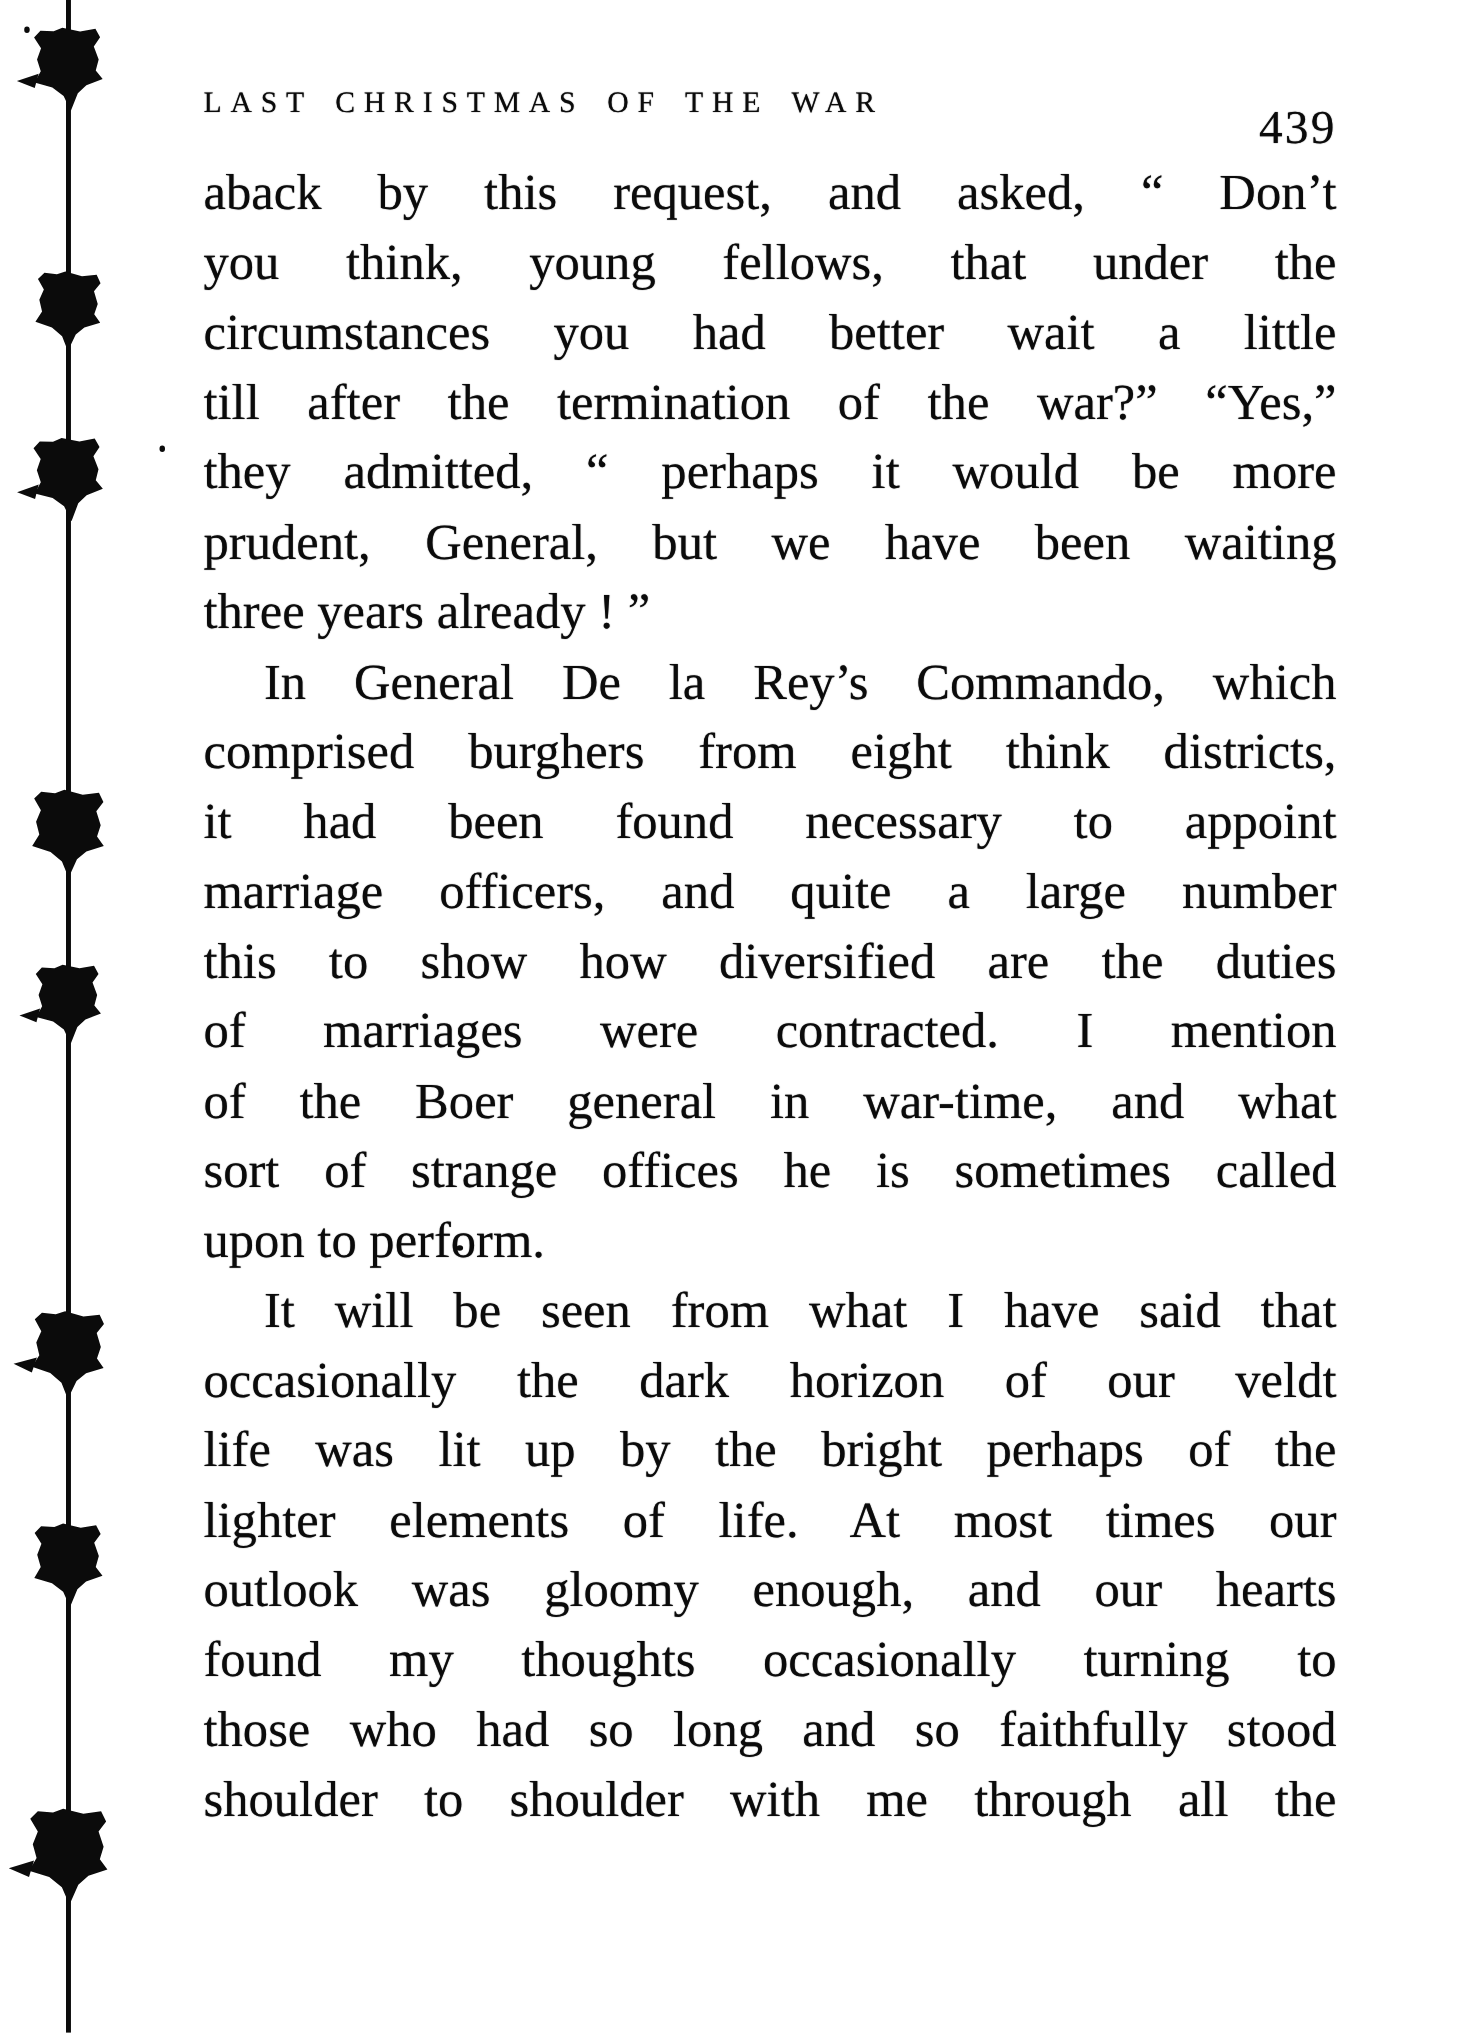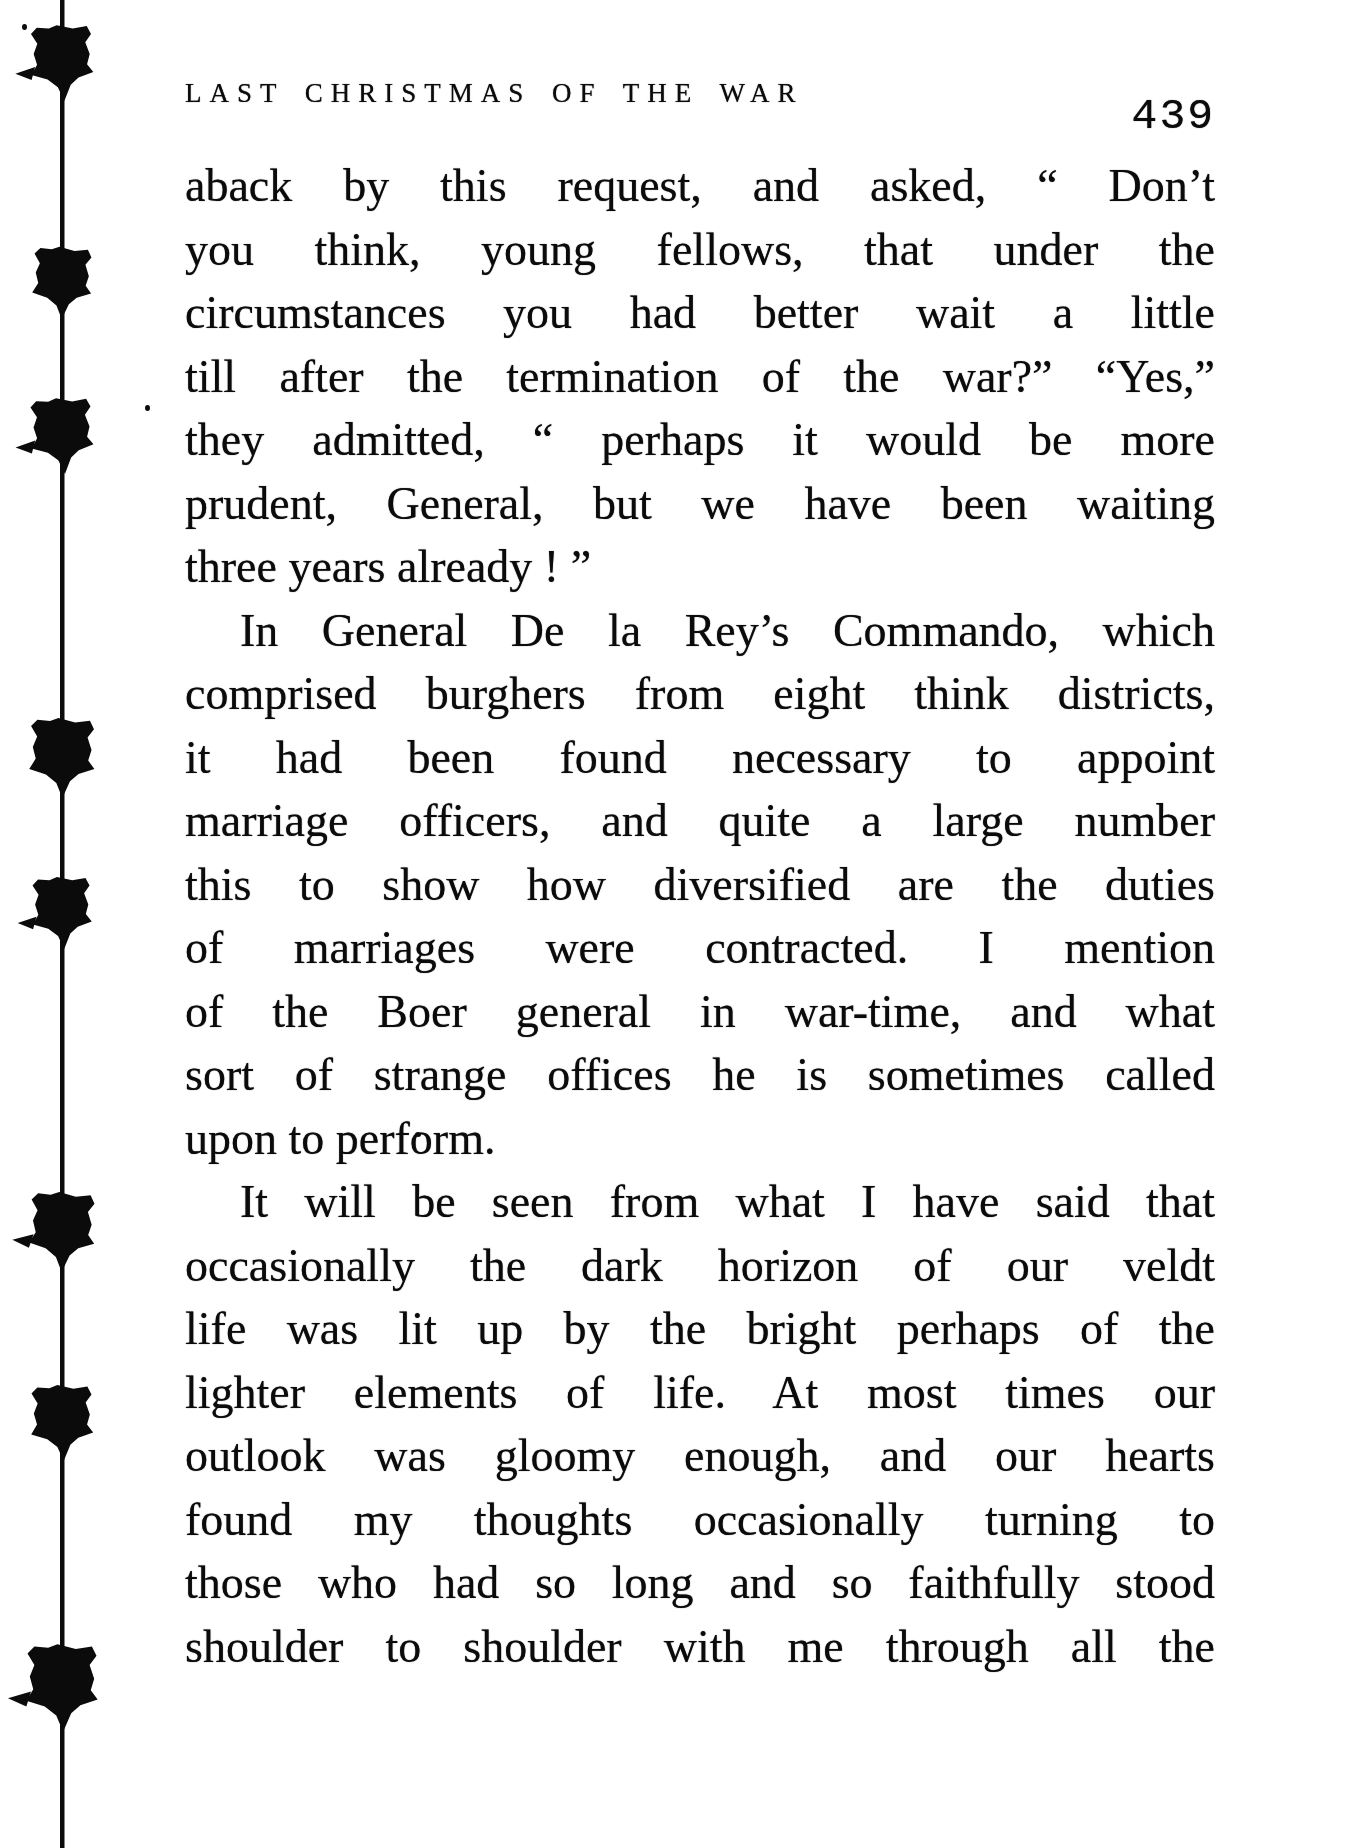--- a/index.html
+++ b/index.html
@@ -33,26 +33,25 @@
     word-spacing: 6px;
     white-space: nowrap;
     text-shadow: 0 0 1px rgba(0,0,0,.75);
   }
   .header-page-number {
     position: absolute;
     right: 0; top: 14px;
     font-size: 43px;
     letter-spacing: 2px;
     text-shadow: 0 0 1px rgba(0,0,0,.75);
-    font-family: Liberation Mono, monospace;
   }
   
   .text-block {
     position: absolute;
-    left: 185px; top: 154px;
+    left: 185px; top: 143px;
     width: 1030px;
   }
   .line {
     font-size: 46px;
     line-height: 63.5px;
     height: 63.5px;
     white-space: normal;
     text-align: justify;
     text-align-last: justify;
     text-shadow: 0 0 1px rgba(0,0,0,.7);

